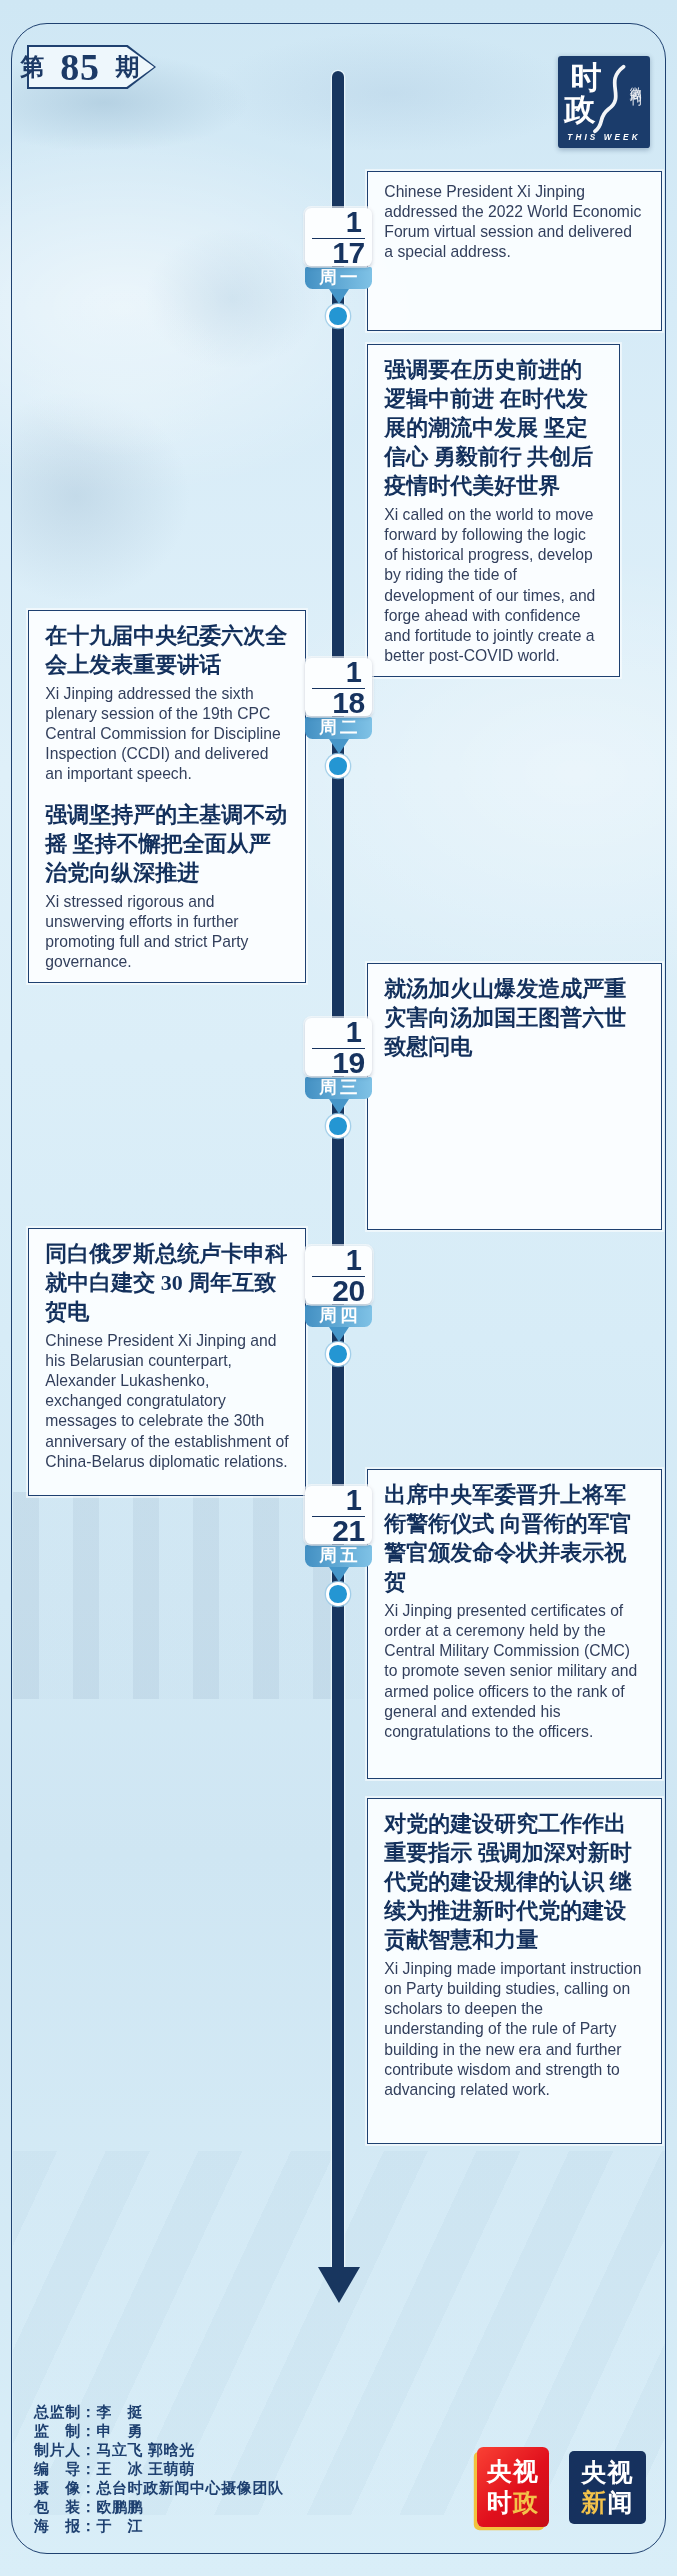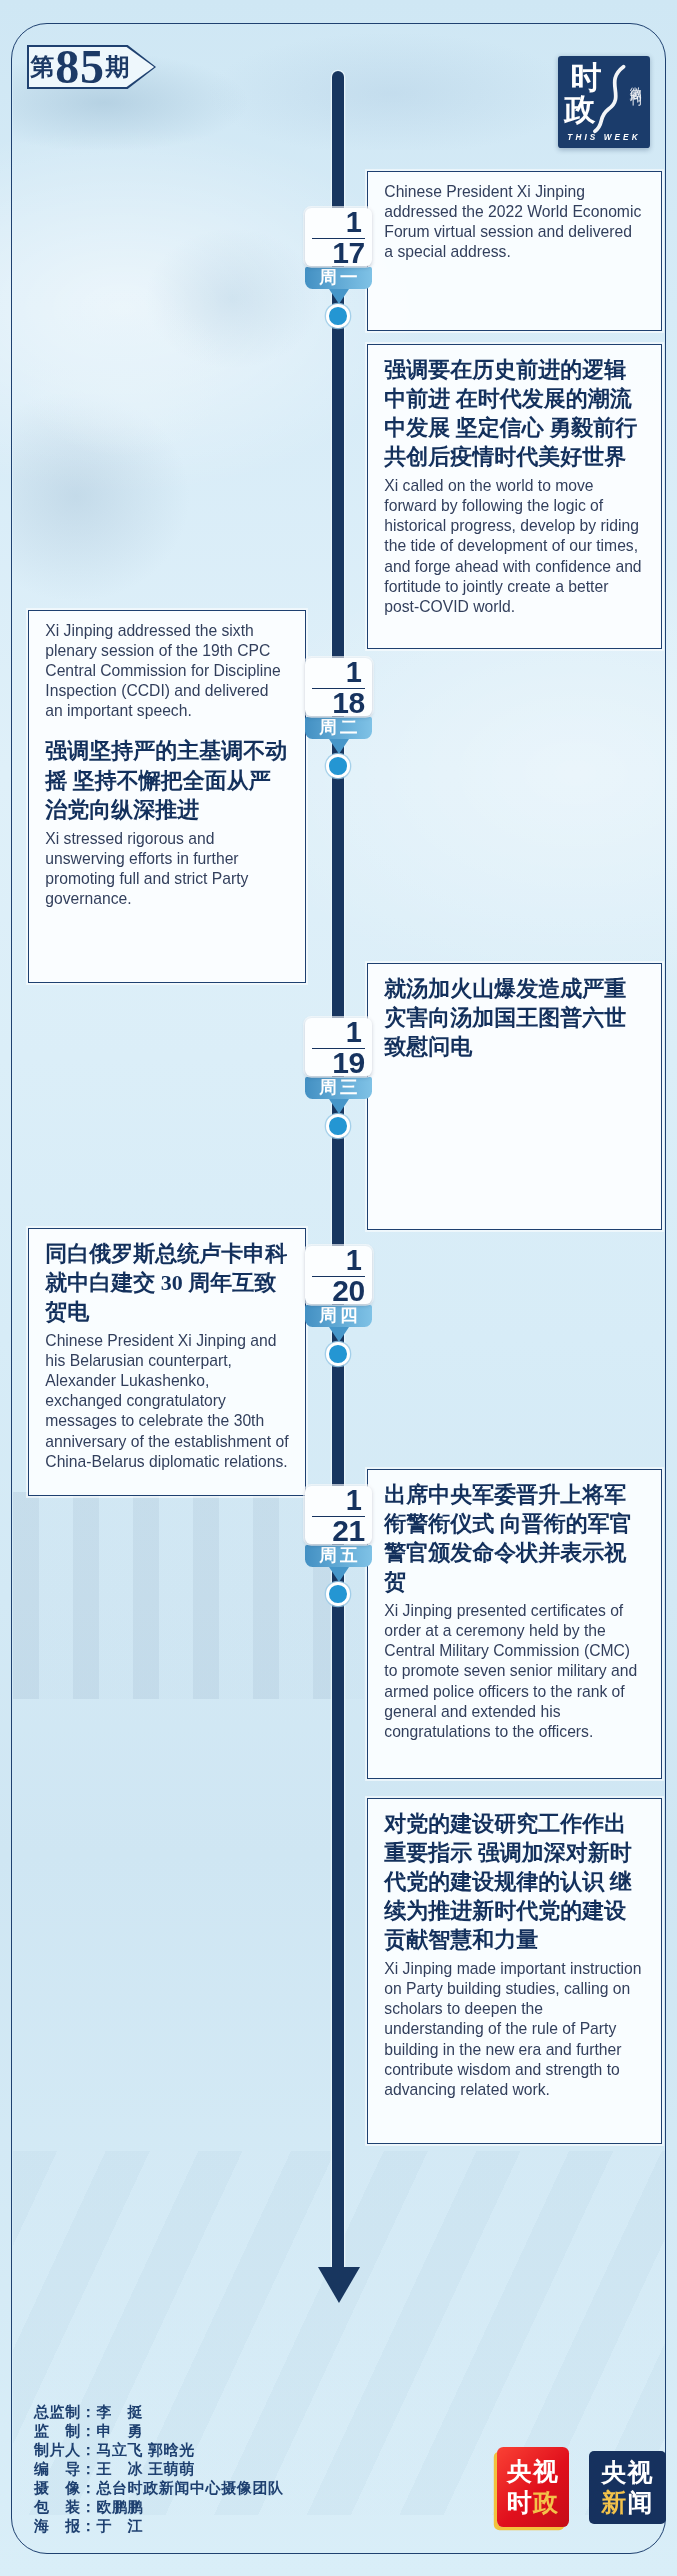--- a/index.html
+++ b/index.html
@@ -29,21 +29,21 @@
 
   
   .badge{position:absolute; left:27px; top:45px; width:129px; height:44px; z-index:4;}
   .badge .b-out{position:absolute; inset:0; background:#1f4170;
     clip-path:polygon(0 0,78% 0,100% 50%,78% 100%,0 100%);}
   .badge .b-in{position:absolute; inset:1.9px; background:#eef7fc;
     clip-path:polygon(0 0,78% 0,100% 50%,78% 100%,0 100%);}
   .badge .b-txt{position:absolute; inset:0 18% 0 0; display:flex; align-items:center; justify-content:center;
     font-family:"Liberation Serif","DejaVu Serif",serif; color:#1c3a66; font-weight:700;}
   .badge .b-txt .sm{font-size:24px;}
-  .badge .b-txt .lg{font-size:48px; letter-spacing:0.6px; margin:0 1px; line-height:38px;}
+  .badge .b-txt .lg{font-size:38px; letter-spacing:0.6px; margin:0 16px; line-height:38px;}
 
   
   .logo{position:absolute; left:558px; top:56px; width:92px; height:92px; background:#1b3c6b;
     border-radius:3.1px; z-index:4; color:#fff; box-shadow:0 1.3px 5px rgba(20,50,90,.3);}
   .logo .ch{position:absolute; font-family:"Liberation Serif","DejaVu Serif",serif; font-weight:700; font-size:31px; line-height:31px;}
   .logo .ch1{left:12.5px; top:6.3px;}
   .logo .ch2{left:6.3px; top:38px;}
   .logo .vert{position:absolute; right:6.3px; top:21.3px; writing-mode:vertical-rl;
     font-family:"Liberation Serif","DejaVu Serif",serif; font-size:12px; letter-spacing:3.8px; opacity:.95;}
   .logo .week{position:absolute; bottom:6px; left:0; width:100%; text-align:center;
@@ -74,35 +74,35 @@
     border-radius:50%; box-shadow:0 0 0 1.3px rgba(150,200,230,.8); z-index:6;}
 
   
   .box{position:absolute; box-sizing:border-box; border:1.9px solid #1e4070; background:rgba(252,254,255,.93);
     box-shadow:0 0 0 1.9px rgba(255,255,255,.6); padding:10px 16.3px; z-index:3;}
   .box h2{margin:0 0 5px; font-family:"Liberation Serif","DejaVu Serif",serif; font-weight:700;
     font-size:22px; line-height:1.32; color:#13305c;}
   .box h2.mt{margin-top:15px;}
   .box p{margin:0; font-size:15.7px; line-height:1.28; color:#323f5c;}
   .bx-a{left:367px; top:171px;  width:295px; min-height:160px;}
-  .bx-b{left:367px; top:344px;  width:295px; min-height:305px;}
+  .bx-b{left:367px; top:344px;  width:253px; min-height:305px;}
   .bx-c{left:28px;  top:610px;  width:278px; min-height:373px;}
   .bx-d{left:367px; top:963px; width:295px; min-height:267px;}
   .bx-e{left:28px;  top:1228px; width:278px; min-height:268px;}
   .bx-f{left:367px; top:1469px; width:295px; min-height:310px;}
   .bx-g{left:367px; top:1798px; width:295px; min-height:346px;}
 
   
   .credits{position:absolute; left:34px; top:2402px; z-index:4; color:#1e4070;
     font-weight:700; font-size:15px; line-height:19px; letter-spacing:0.6px;}
 
   
   .flogo{position:absolute; z-index:4; display:flex; flex-direction:column; align-items:center;
     justify-content:center; gap:1.3px; font-family:"Liberation Serif","DejaVu Serif",serif;
-    font-weight:700; font-size:25px; line-height:29px; color:#fff; letter-spacing:1.3px;margin-left:20px;}
+    font-weight:700; font-size:25px; line-height:29px; color:#fff; letter-spacing:1.3px;}
   .flogo-red{left:477px; top:2447px; width:72px; height:80px; border-radius:6.3px;
     background:linear-gradient(135deg,#fa4134,#e00f1c 55%,#c50d18);
     box-shadow:-3.8px 3.8px 0 -0.6px #f2c23d;}
   .flogo-navy{left:569px; top:2451px; width:77px; height:73px; border-radius:5px; background:#16315e;}
   .gold{color:#f3c24a;}
 </style>
 </head>
 <body>
 
 <div class="page">
@@ -195,20 +195,21 @@
   <div class="box bx-a">
     <p>Chinese President Xi Jinping addressed the 2022 World Economic Forum virtual session and delivered a special address.</p>
   </div>
 
   <div class="box bx-b">
     <h2>强调要在历史前进的逻辑中前进 在时代发展的潮流中发展 坚定信心 勇毅前行 共创后疫情时代美好世界</h2>
     <p>Xi called on the world to move forward by following the logic of historical progress, develop by riding the tide of development of our times, and forge ahead with confidence and fortitude to jointly create a better post-COVID world.</p>
   </div>
 
   <div class="box bx-c">
+    <h2>在十九届中央纪委六次全会上发表重要讲话</h2>
     <p>Xi Jinping addressed the sixth plenary session of the 19th CPC Central Commission for Discipline Inspection (CCDI) and delivered an important speech.</p>
     <h2 class="mt">强调坚持严的主基调不动摇 坚持不懈把全面从严治党向纵深推进</h2>
     <p>Xi stressed rigorous and unswerving efforts in further promoting full and strict Party governance.</p>
   </div>
 
   <div class="box bx-d">
     <h2>就汤加火山爆发造成严重灾害向汤加国王图普六世致慰问电</h2>
   </div>
 
   <div class="box bx-e">

